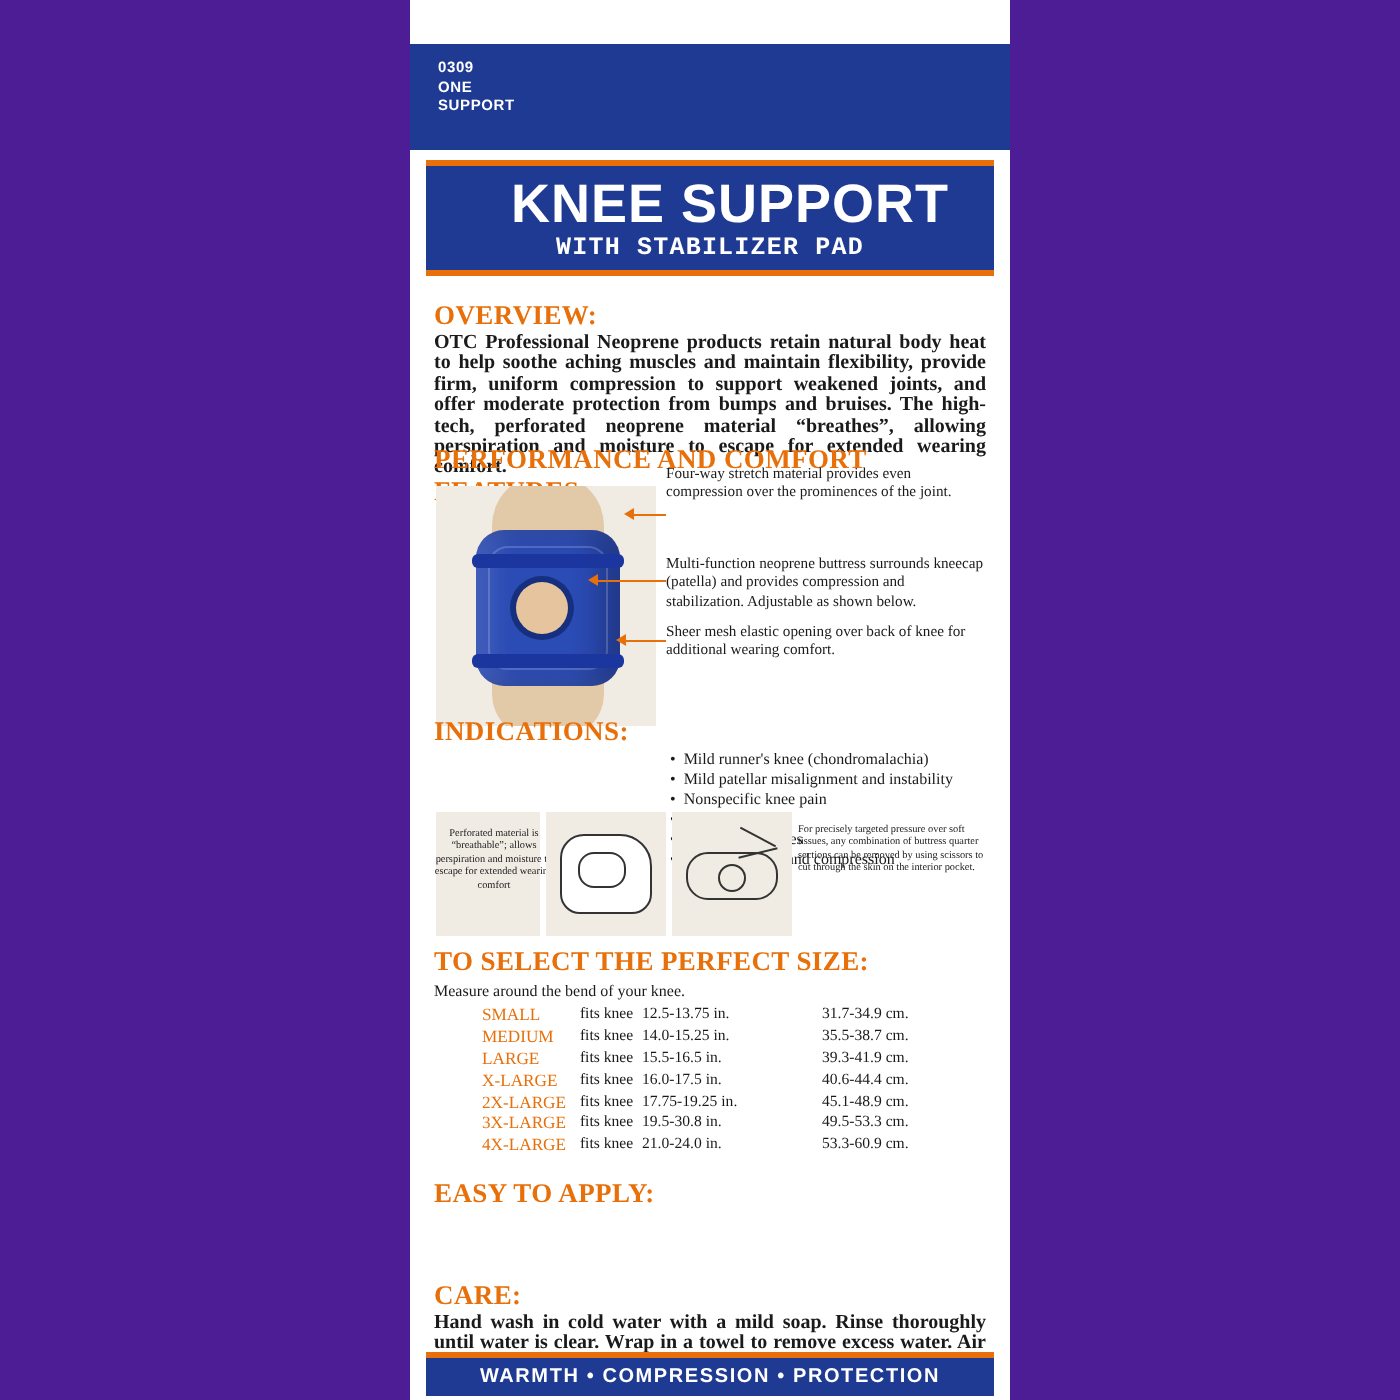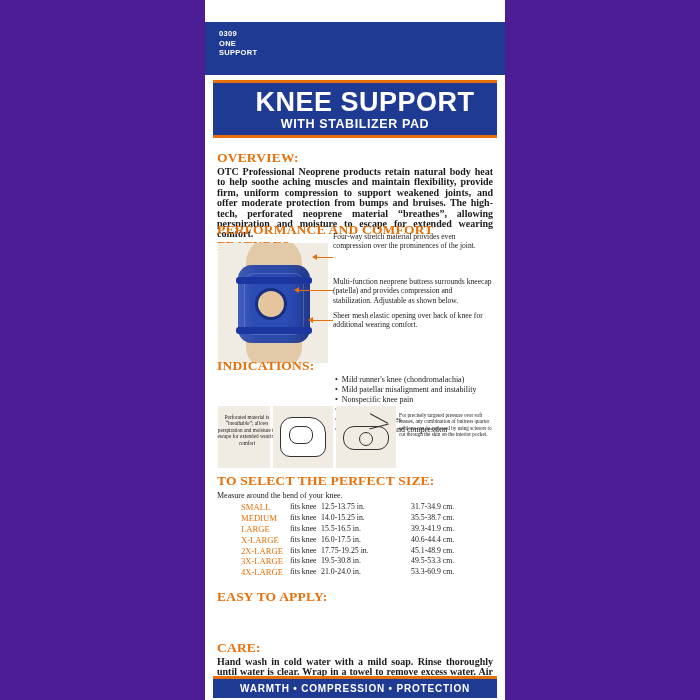--- a/index.html
+++ b/index.html
@@ -67,21 +67,21 @@
     color: #ffffff;
     font-family: "Liberation Sans", sans-serif;
     font-weight: bold;
     font-size: 27px;
     letter-spacing: 0.5px;
     line-height: 29px;
     padding-left: 20px;
   }
   .title-sub {
     color: #ffffff;
-    font-family: Liberation Sans, sans-serif;
+    font-family: Liberation Mono, monospace;
     font-weight: bold;
     font-size: 12.5px;
     letter-spacing: 0.6px;
     line-height: 15px;
   }
 
   
   .sec-head {
     color: #e8700a;
     font-family: "Liberation Serif", serif;

